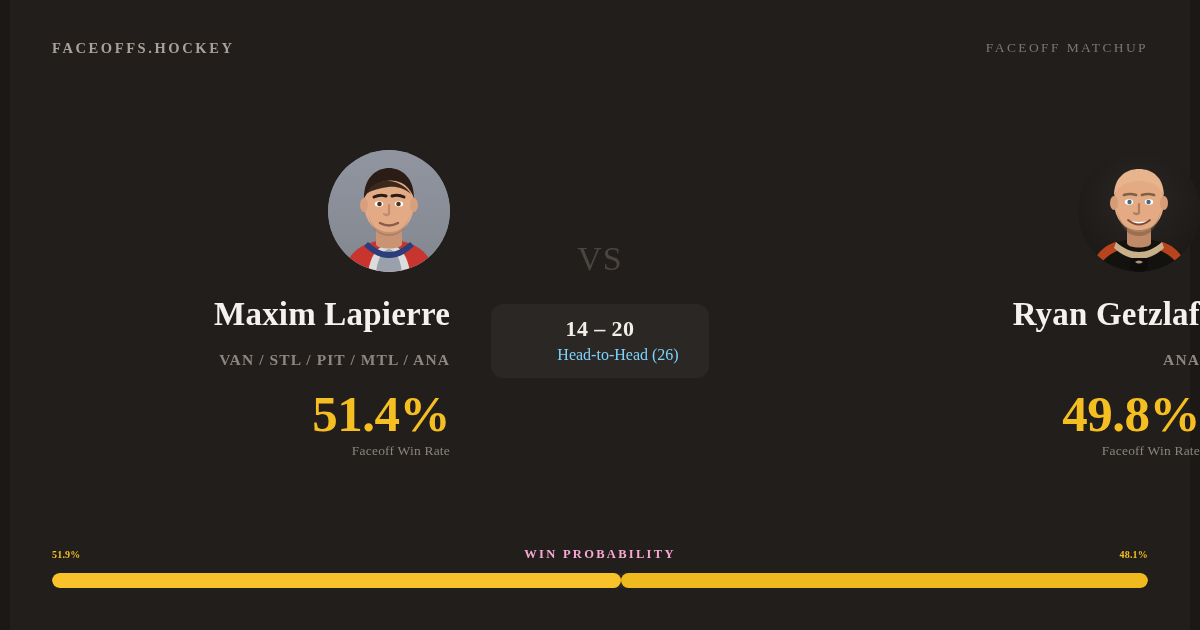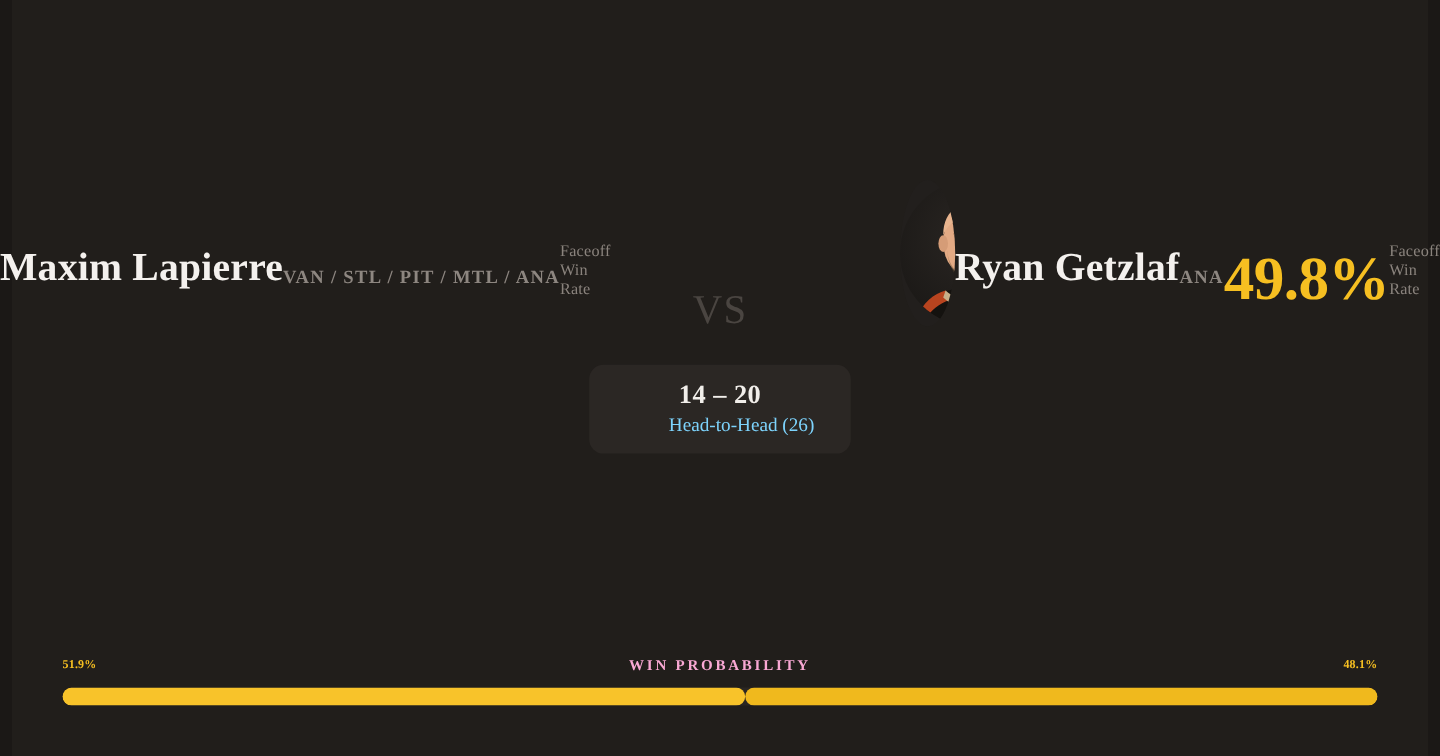--- a/index.html
+++ b/index.html
@@ -43,21 +43,21 @@
   }
 
   
   .matchup {
     position:absolute;
     top:150px; left:0; right:0;
     display:flex; align-items:flex-start; justify-content:center;
   }
   .player {
     width:450px;
-    display:flex; flex-direction:row; align-items:center;
+    display:flex; flex-direction:column; align-items:flex-end;
   }
 
   .avatar {
     width:122px; height:122px; border-radius:50%;
     overflow:hidden; position:relative;
     margin-bottom:24px;
     background:#8b8f98;
   }
   .avatar.dark { background:#221f1d; }
   .avatar svg { display:block; width:122px; height:122px; }
@@ -164,20 +164,24 @@
   }
 </style>
 </head>
 <body>
 
 <div class="card">
 
   <div class="vignette-left"></div>
   <div class="vignette-right"></div>
 
+  <div class="header">
+    <div class="brand">FACEOFFS.HOCKEY</div>
+    <div class="header-tag">FACEOFF MATCHUP</div>
+  </div>
 
   <div class="matchup">
 
     <div class="player">
       <div class="avatar">
         <svg viewBox="0 0 122 122" xmlns="http://www.w3.org/2000/svg" aria-hidden="true">
           <defs>
             <clipPath id="clipL">
                 <circle cx="61" cy="61" r="61"></circle>
               </clipPath>
@@ -215,20 +219,21 @@
             <path d="M61 55 v9 q-3 2 -5 0" stroke="#c08d6c" stroke-width="2.2" fill="none" stroke-linecap="round"></path>
 
             <path d="M52 73 q9 5 18 0" stroke="#8e5a49" stroke-width="2.4" fill="none" stroke-linecap="round"></path>
 
             <path d="M40 62 C42 78 50 86 61 86 C72 86 80 78 82 62 C80 76 72 82 61 82 C50 82 42 76 40 62 Z" fill="#2b1d16" opacity="0.16"></path>
           </g>
         </svg>
       </div>
       <div class="player-name">Maxim Lapierre</div>
       <div class="player-teams">VAN / STL / PIT / MTL / ANA</div>
+      <div class="player-pct">51.4%</div>
       <div class="player-pct-label">Faceoff Win Rate</div>
     </div>
 
     <div class="center">
       <div class="vs">VS</div>
       <div class="h2h">
         <div class="h2h-score">14 – 20</div>
         <div class="h2h-label">Head-to-Head (26)</div>
       </div>
     </div>

